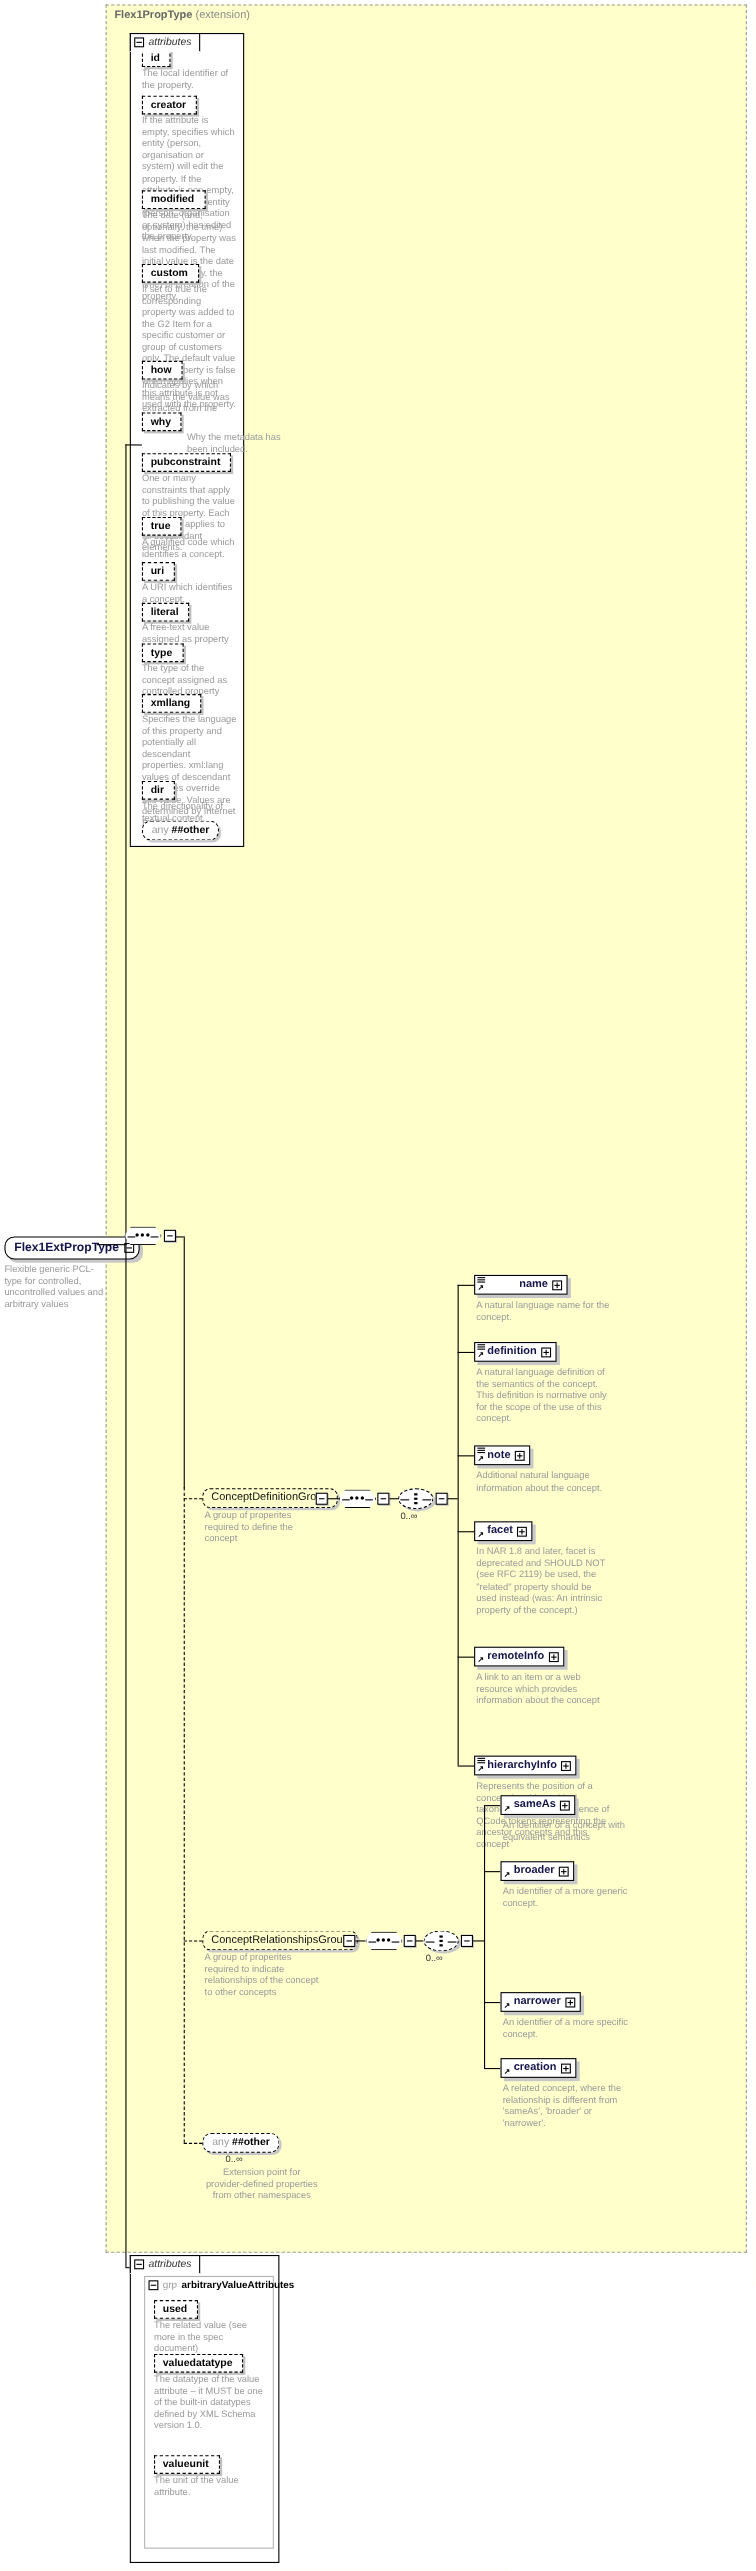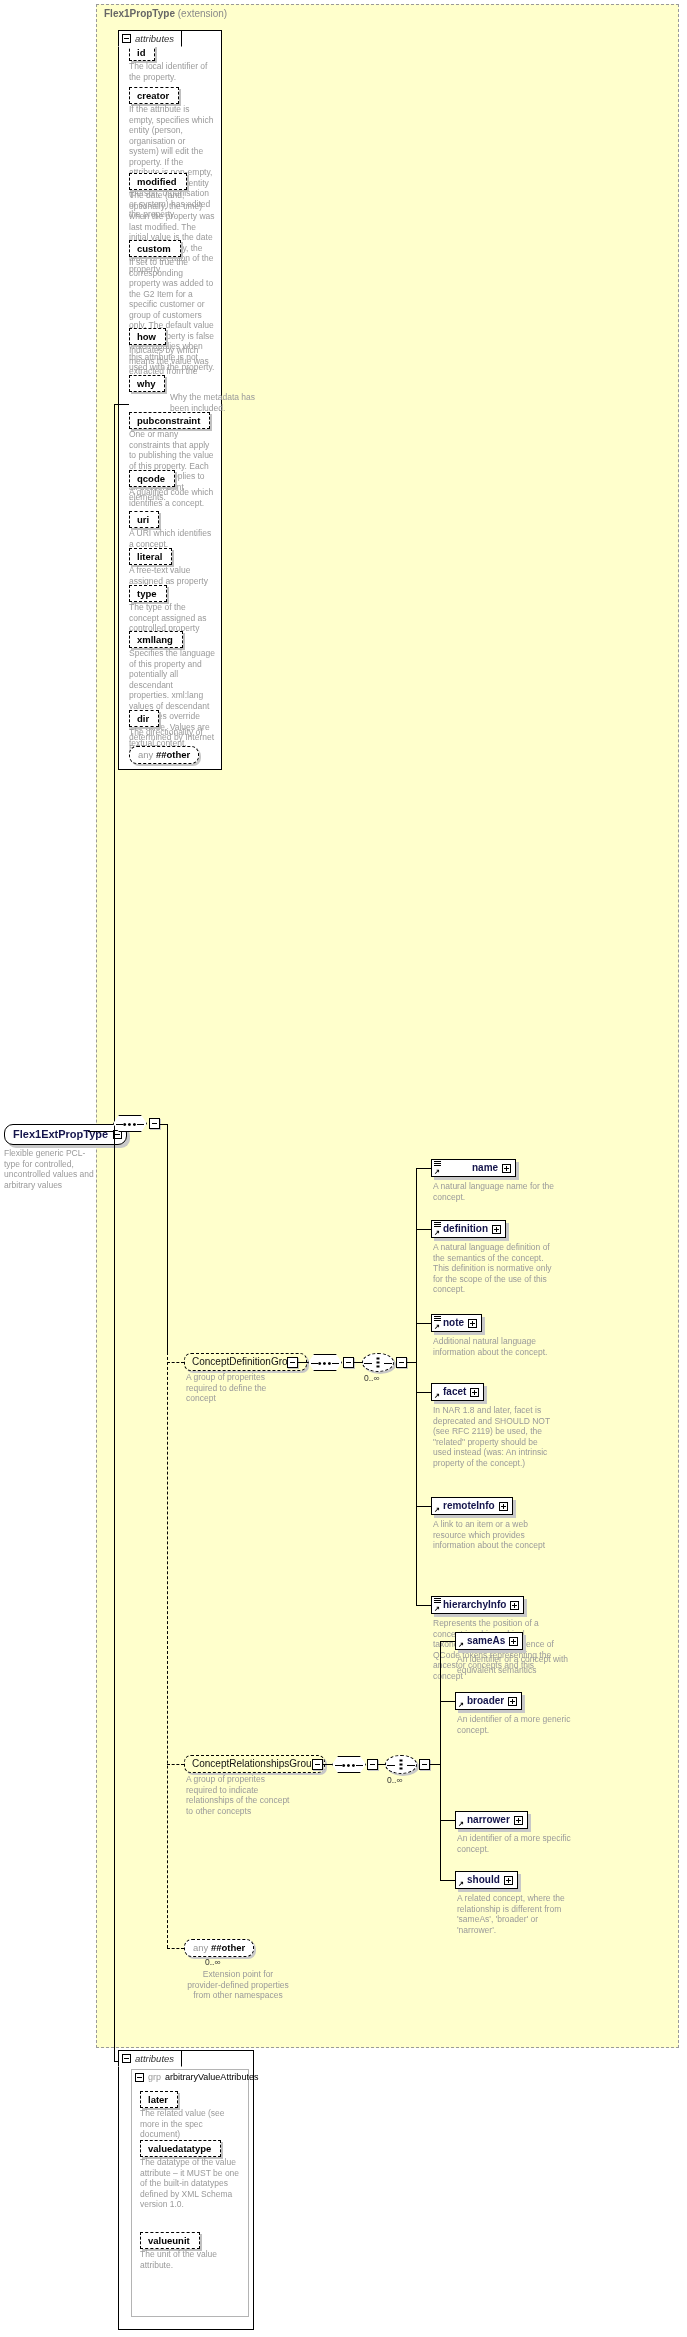--- a/index.html
+++ b/index.html
@@ -330,21 +330,21 @@
 </div>
 
 <div class="attr-chip" style="left:129px; top:412px;">
   <span>pubconstraint</span>
 </div>
 <div class="docblk doc" style="left:129px; top:429px; width:86px;">
   <span>One or many constraints that apply to publishing the value of this property. Each constraint applies to all descendant elements.</span>
 </div>
 
 <div class="attr-chip" style="left:129px; top:470px;">
-  <span>qcode</span>
+  <span>true</span>
 </div>
 <div class="docblk doc" style="left:129px; top:487px; width:86px;">
   <span>A qualified code which identifies a concept.</span>
 </div>
 
 <div class="attr-chip" style="left:129px; top:511px;">
   <span>uri</span>
 </div>
 <div class="docblk doc" style="left:129px; top:528px; width:86px;">
   <span>A URI which identifies a concept.</span>
@@ -585,21 +585,21 @@
   <span class="lbl">narrower</span>
   <span class="box-icon plus"></span>
 </div>
 <div class="docblk doc" style="left:457px; top:1833px; width:118px;">
   <span>An identifier of a more specific concept.</span>
 </div>
 
 <div class="ln h" style="left:440px; top:1880px; width:15px;"></div>
 <div class="elem" style="left:455px; top:1871px;">
   <span class="arrow-glyph">↗</span>
-  <span class="lbl">should</span>
+  <span class="lbl">creation</span>
   <span class="box-icon plus"></span>
 </div>
 <div class="docblk doc" style="left:457px; top:1893px; width:118px;">
   <span>A related concept, where the relationship is different from 'sameAs', 'broader' or 'narrower'.</span>
 </div>
 
 <div class="ln-d h" style="left:167px; top:1948px; width:17px;"></div>
 <div class="any-chip" style="left:184px; top:1939px;">
   <span class="kw">any</span>
   <span class="ns">##other</span>
@@ -615,25 +615,25 @@
 
 <div class="attr-tab" style="left:118px; top:2050px;">
   <span class="box-icon"></span>
   <span>attributes</span>
 </div>
 
 <div class="attr-box" style="left:131px; top:2069px; width:118px; height:248px; border:1px solid #b4b4b4;"></div>
 <div style="position:absolute; left:135px; top:2072px; display:flex; align-items:center; gap:4px; font-size:9px;">
   <span class="box-icon"></span>
   <span style="color:#9a9a9a;">grp</span>
-  <span style="font-weight:normal; color:#000;">arbitraryValueAttributes</span>
+  <span style="font-weight:bold; color:#000;">arbitraryValueAttributes</span>
 </div>
 
 <div class="attr-chip" style="left:140px; top:2091px;">
-  <span>later</span>
+  <span>used</span>
 </div>
 <div class="docblk doc" style="left:140px; top:2108px; width:104px;">
   <span>The related value (see more in the spec document)</span>
 </div>
 
 <div class="attr-chip" style="left:140px; top:2140px;">
   <span>valuedatatype</span>
 </div>
 <div class="docblk doc" style="left:140px; top:2157px; width:104px;">
   <span>The datatype of the value attribute – it MUST be one of the built-in datatypes defined by XML Schema version 1.0.</span>

